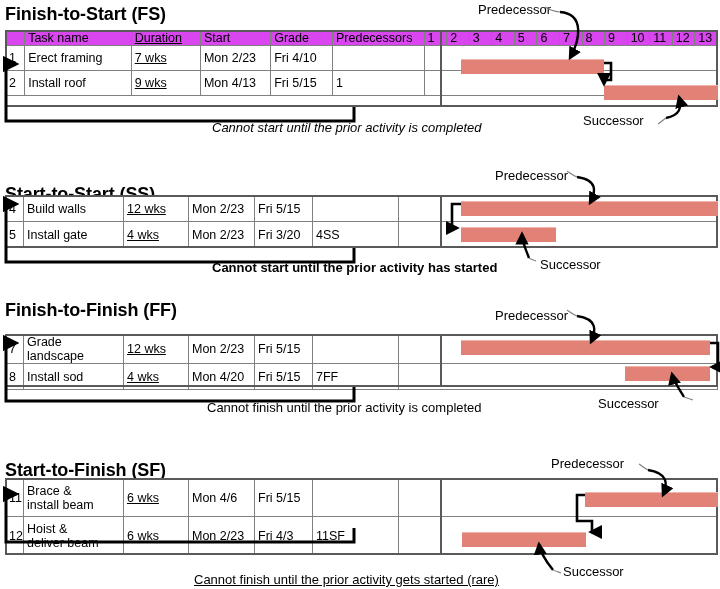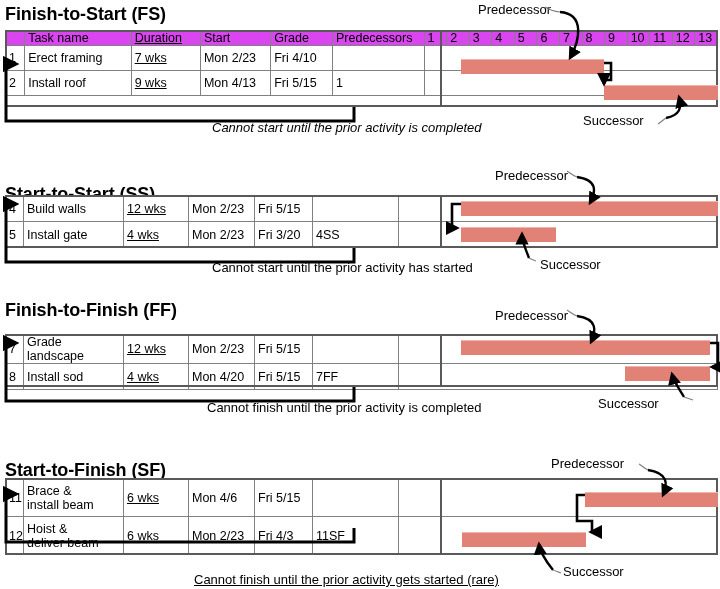--- a/index.html
+++ b/index.html
@@ -157,21 +157,21 @@
   </tbody>
     </table>
   <div class="frame" style="left:5px;top:35px;width:713px;height:53px;"></div>
   <div class="vsep" style="left:440px;top:35px;height:53px;"></div>
 
   <div class="bar" style="left:461px;top:41px;width:257px;"></div>
   <div class="bar" style="left:461px;top:67px;width:95px;"></div>
 
   <div class="ann" style="left:495px;top:8px;">Predecessor</div>
   <div class="ann" style="left:540px;top:97px;">Successor</div>
-  <div class="caption" style="left:212px;top:100px;">Cannot start until the prior activity has started</div>
+  <div class="caption" style="left:212px;top:100px;font-weight:bold;">Cannot start until the prior activity has started</div>
 </div>
 
 <div class="section" style="top:300px;">
   <div class="sec-title" style="left:5px;top:0px;">Finish-to-Finish (FF)</div>
 
   <table class="tbl" style="left:5px;top:34px;width:713px;">
     <tbody>
         <tr style="height:26px;">
       <td class="c-id">7</td>
       <td class="c-name">Grade landscape</td>

